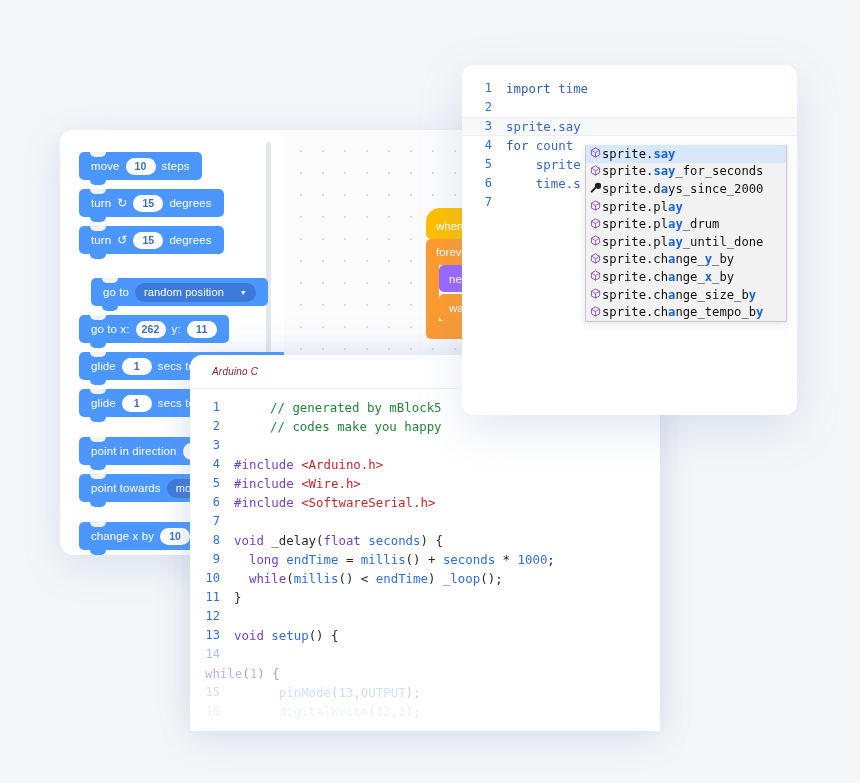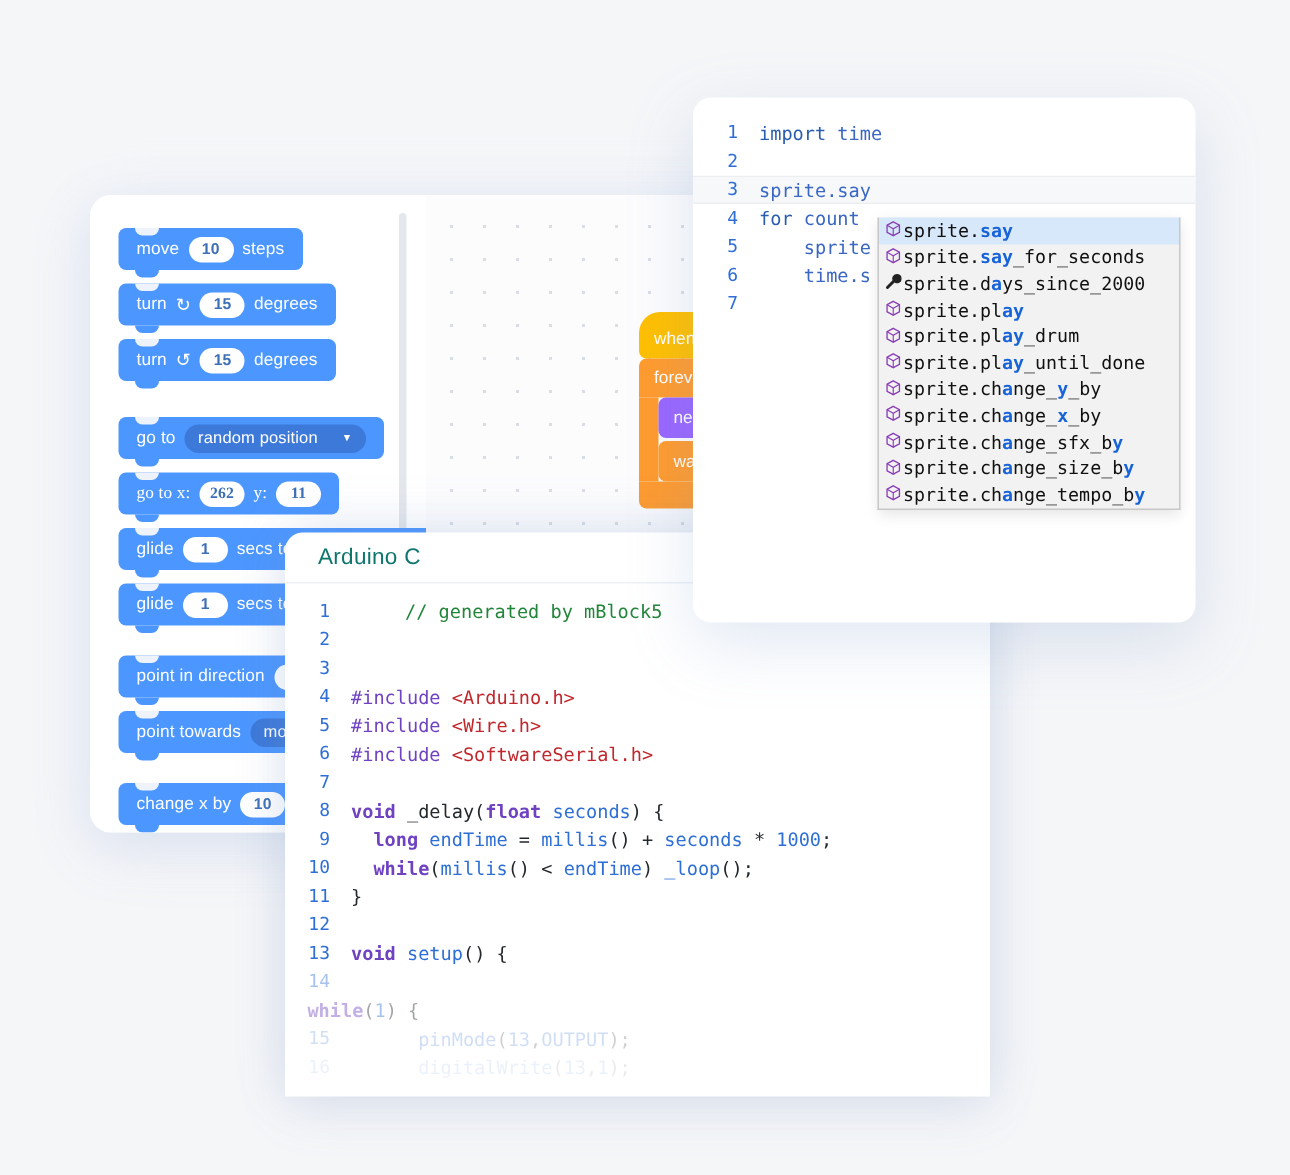--- a/index.html
+++ b/index.html
@@ -90,36 +90,36 @@
   .flag{color:#3cb34a;font-size:12px;margin:0 4px;}
 
   
   #arduino-panel{
     left:190px;top:355px;width:470px;height:376px;
     background:#fff;border-radius:12px 12px 0 0;
     box-shadow:0 -4px 34px rgba(120,150,200,.20), 0 10px 34px rgba(120,150,200,.12);
     overflow:hidden;
   }
   #arduino-tabbar{height:33px;border-bottom:1px solid #eef1f5;display:flex;align-items:center;padding-left:22px;}
-  #arduino-tab{color:#0f766e;font-size:15px;letter-spacing:.2px;}
+  #arduino-tab{color:#7f1d1d;font-size:10px;letter-spacing:.2px;font-style:italic;}
   #arduino-code{
     position:relative;padding:9px 0 0 0;
     font-family:"DejaVu Sans Mono","Liberation Mono",monospace;
     font-size:12.4px;line-height:19px;
   }
   #arduino-code .row{display:flex;}
   #arduino-code .ln{
     width:44px;flex:none;text-align:right;padding-right:14px;
     color:#2e6fd6;box-sizing:border-box;font-size:12px;
   }
   #arduino-code .src{white-space:pre;color:#222;}
   .cm{color:#22863a;margin-left:36px;}
   .pp{color:#6f42c1;}
   .str{color:#c1282d;margin-top:24px;}
-  .kw{color:#6f42c1;font-weight:bold;}
+  .kw{color:#6f42c1;}
   .ty{color:#2e6fd6;}
   .num{color:#2e6fd6;}
   .pl{color:#24292e;}
   .fade1{opacity:.42;flex-direction:column;}
   .fade2{opacity:.22;}
   .fade3{opacity:.09;}
 
   
   #python-panel{
     left:462px;top:65px;width:335px;height:350px;
@@ -181,28 +181,28 @@
             <span class="ico">↻</span>
             <span class="oval">15</span>
             <span class="lbl">degrees</span>
           </div>
           <div class="blk" style="left: 19px; top: 96px;">
             <span class="lbl">turn</span>
             <span class="ico">↺</span>
             <span class="oval">15</span>
             <span class="lbl">degrees</span>
           </div>
-          <div class="blk" style="left: 19px; top: 148px;">
+          <div class="blk" style="left: 31px; top: 148px;">
             <span class="lbl">go to</span>
             <span class="dropdown">
               <span>random position</span>
               <span class="caret">▼</span>
             </span>
           </div>
-          <div class="blk" style="left: 19px; top: 185px; font-family: Liberation Serif, serif;">
+          <div class="blk" style="left: 19px; top: 185px;">
             <span class="lbl">go to x:</span>
             <span class="oval">262</span>
             <span class="lbl">y:</span>
             <span class="oval">11</span>
           </div>
           <div class="blk" style="left: 19px; top: 222px;">
             <span class="lbl">glide</span>
             <span class="oval">1</span>
             <span class="lbl">secs to</span>
             <span class="dropdown">
@@ -271,20 +271,21 @@
     <div id="arduino-tabbar">
       <span id="arduino-tab">Arduino C</span>
     </div>
     <div id="arduino-code">
         <div class="row">
           <div class="ln">1</div>
           <div class="src"><span class="cm">// generated by mBlock5</span></div>
         </div>
         <div class="row">
           <div class="ln">2</div>
+          <div class="src"><span class="cm">// codes make you happy</span></div>
         </div>
         <div class="row">
           <div class="ln">3</div>
           <div class="src"><span class="pl"></span></div>
         </div>
         <div class="row">
           <div class="ln">4</div>
           <div class="src"><span class="pp">#include </span><span class="str">&lt;Arduino.h&gt;</span></div>
         </div>
         <div class="row">
@@ -425,27 +426,20 @@
             <path d="M8 1.3 14 4.6v6.8L8 14.7 2 11.4V4.6z" fill="none" stroke="#8b3fb5" stroke-width="1.3"></path>
             <path d="M2 4.6 8 8l6-3.4M8 8v6.7" fill="none" stroke="#8b3fb5" stroke-width="1.1"></path>
           </svg></span>
         <span class="ac-txt"><span>sprite.ch</span><span class="m">a</span><span>nge_</span><span class="m">x</span><span>_by</span></span>
       </div>
       <div class="ac-item">
         <span class="ac-ico"><svg width="11" height="11" viewBox="0 0 16 16">
             <path d="M8 1.3 14 4.6v6.8L8 14.7 2 11.4V4.6z" fill="none" stroke="#8b3fb5" stroke-width="1.3"></path>
             <path d="M2 4.6 8 8l6-3.4M8 8v6.7" fill="none" stroke="#8b3fb5" stroke-width="1.1"></path>
           </svg></span>
-        <span class="ac-txt"><span>sprite.ch</span><span class="m">a</span><span>nge_sfx_b</span><span class="m">y</span></span>
-      </div>
-      <div class="ac-item">
-        <span class="ac-ico"><svg width="11" height="11" viewBox="0 0 16 16">
-            <path d="M8 1.3 14 4.6v6.8L8 14.7 2 11.4V4.6z" fill="none" stroke="#8b3fb5" stroke-width="1.3"></path>
-            <path d="M2 4.6 8 8l6-3.4M8 8v6.7" fill="none" stroke="#8b3fb5" stroke-width="1.1"></path>
-          </svg></span>
         <span class="ac-txt"><span>sprite.ch</span><span class="m">a</span><span>nge_size_b</span><span class="m">y</span></span>
       </div>
       <div class="ac-item">
         <span class="ac-ico"><svg width="11" height="11" viewBox="0 0 16 16">
             <path d="M8 1.3 14 4.6v6.8L8 14.7 2 11.4V4.6z" fill="none" stroke="#8b3fb5" stroke-width="1.3"></path>
             <path d="M2 4.6 8 8l6-3.4M8 8v6.7" fill="none" stroke="#8b3fb5" stroke-width="1.1"></path>
           </svg></span>
         <span class="ac-txt"><span>sprite.ch</span><span class="m">a</span><span>nge_tempo_b</span><span class="m">y</span></span>
       </div>
     </div>

